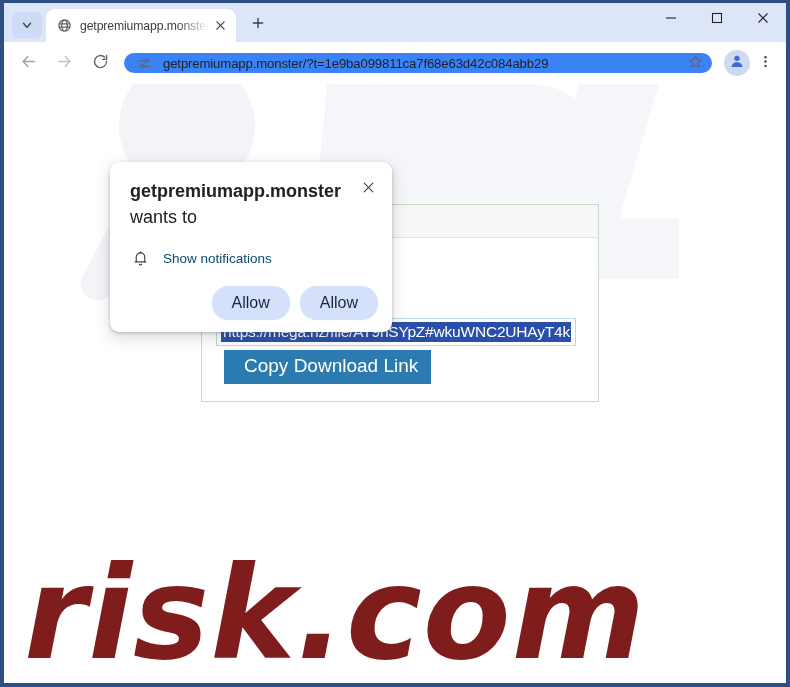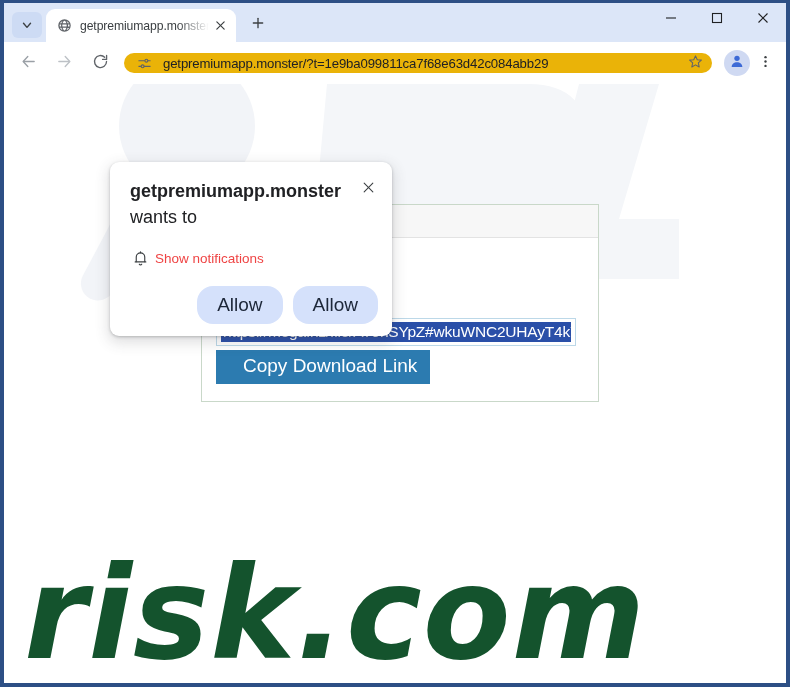--- a/index.html
+++ b/index.html
@@ -106,21 +106,21 @@
   .tb-btn {
     width: 30px; height: 30px;
     margin: 0 3px;
     display:flex;align-items:center;justify-content:center;
     border-radius: 50%;
     flex: none;
   }
   #omnibox {
     flex: 1 1 auto;
     height: 20px;
-    background: #eab308;
+    background: #3b82f6;
     border-radius: 15px;
     display: flex;
     align-items: center;
     margin: 0 6px 0 6px;
     padding: 0 4px 0 10px;
     min-width: 0;
   }
   #omni-icon { width:20px;height:20px;flex:none;display:flex;align-items:center;justify-content:center; }
   #omni-text {
     flex: 1 1 auto;
@@ -160,21 +160,21 @@
     left: 55px; top: -10px;
     width: 620px; height: 330px;
     opacity: 1;
   }
   #wm-bottom {
     position: absolute;
     left: 20px; top: 455px;
     font-size: 128px;
     font-style: italic;
     font-weight: 700;
-    color: #14532d;
+    color: #7f1d1d;
     letter-spacing: 1px;
     font-family: "DejaVu Sans", sans-serif;
     white-space: nowrap;
   }
 
   
   #site-card {
     position: absolute;
     left: 197px; top: 120px;
     width: 398px; height: 198px;
@@ -229,23 +229,24 @@
     overflow: hidden;
     letter-spacing: -0.2px;
   }
   #copy-btn {
     margin-top: 4px;
     background: #2c7bb0;
     color: #ffffff;
     border: none;
     font-size: 19px;
     font-family: "Liberation Sans", sans-serif;
-    padding: 4px 13px 6px 27px;
+    padding: 4px 13px 6px 20px;
     line-height: 1.25;
     white-space: nowrap;
+    margin-left: 8px;
   }
 
   
   #perm-bubble {
     position: absolute;
     left: 106px; top: 78px;
     width: 282px;
     background: #ffffff;
     border-radius: 9px;
     box-shadow: 0 1px 3px rgba(60,64,67,.30), 0 5px 14px 2px rgba(60,64,67,.16);
@@ -270,35 +271,35 @@
     margin-top: 1px;
   }
   #perm-row {
     display: flex;
     align-items: center;
     margin-top: 18px;
   }
   #bell-icon { width: 20px; height: 20px; flex:none; display:flex;align-items:center;justify-content:center; }
   #perm-row-label {
     font-size: 13.5px;
-    color: #ef4444;
-    margin-left: 5px;
+    color: #0c4a6e;
+    margin-left: 13px;
   }
   #perm-actions {
     display: flex;
     justify-content: flex-end;
     gap: 10px;
     margin-top: 18px;
   }
   .perm-btn {
     background: #d5e1fb;
     color: #1c2638;
     border: none;
     border-radius: 16px;
-    font-size: 19px;
+    font-size: 16px;
     font-family: "Liberation Sans", sans-serif;
     padding: 8px 20px;
   }
 </style>
 </head>
 <body>
 
 <div id="window">
  <div id="chrome">
 

